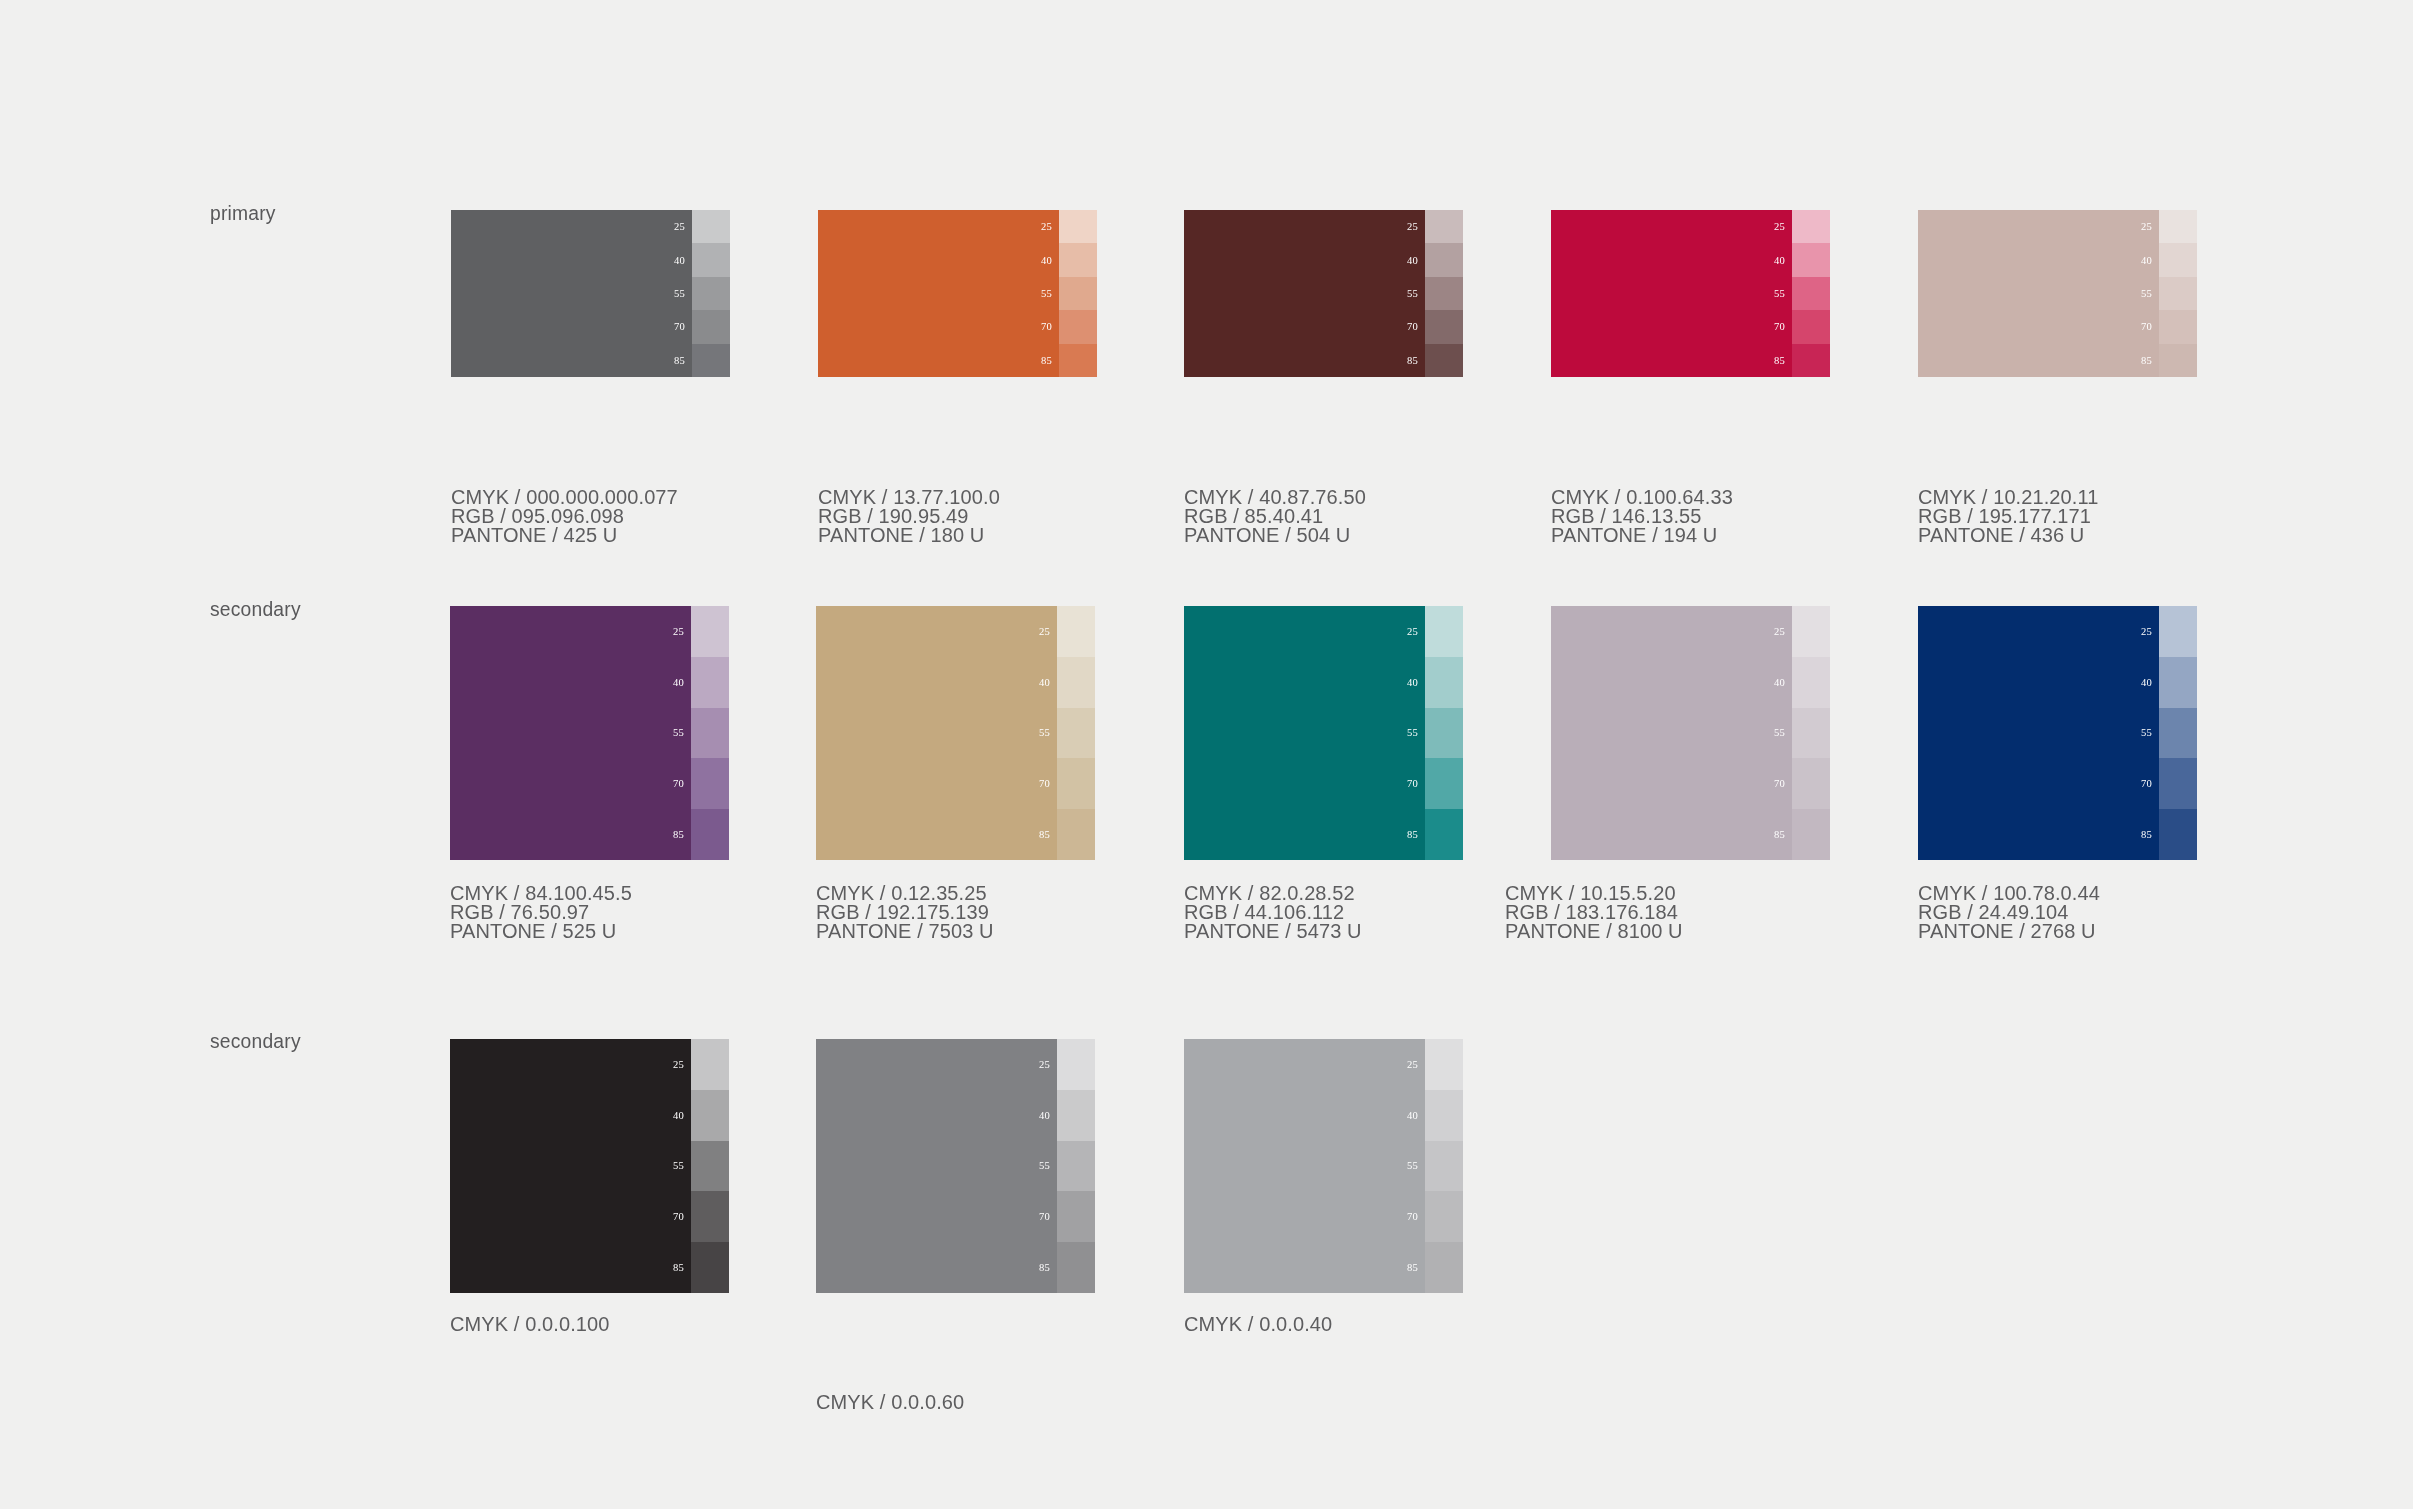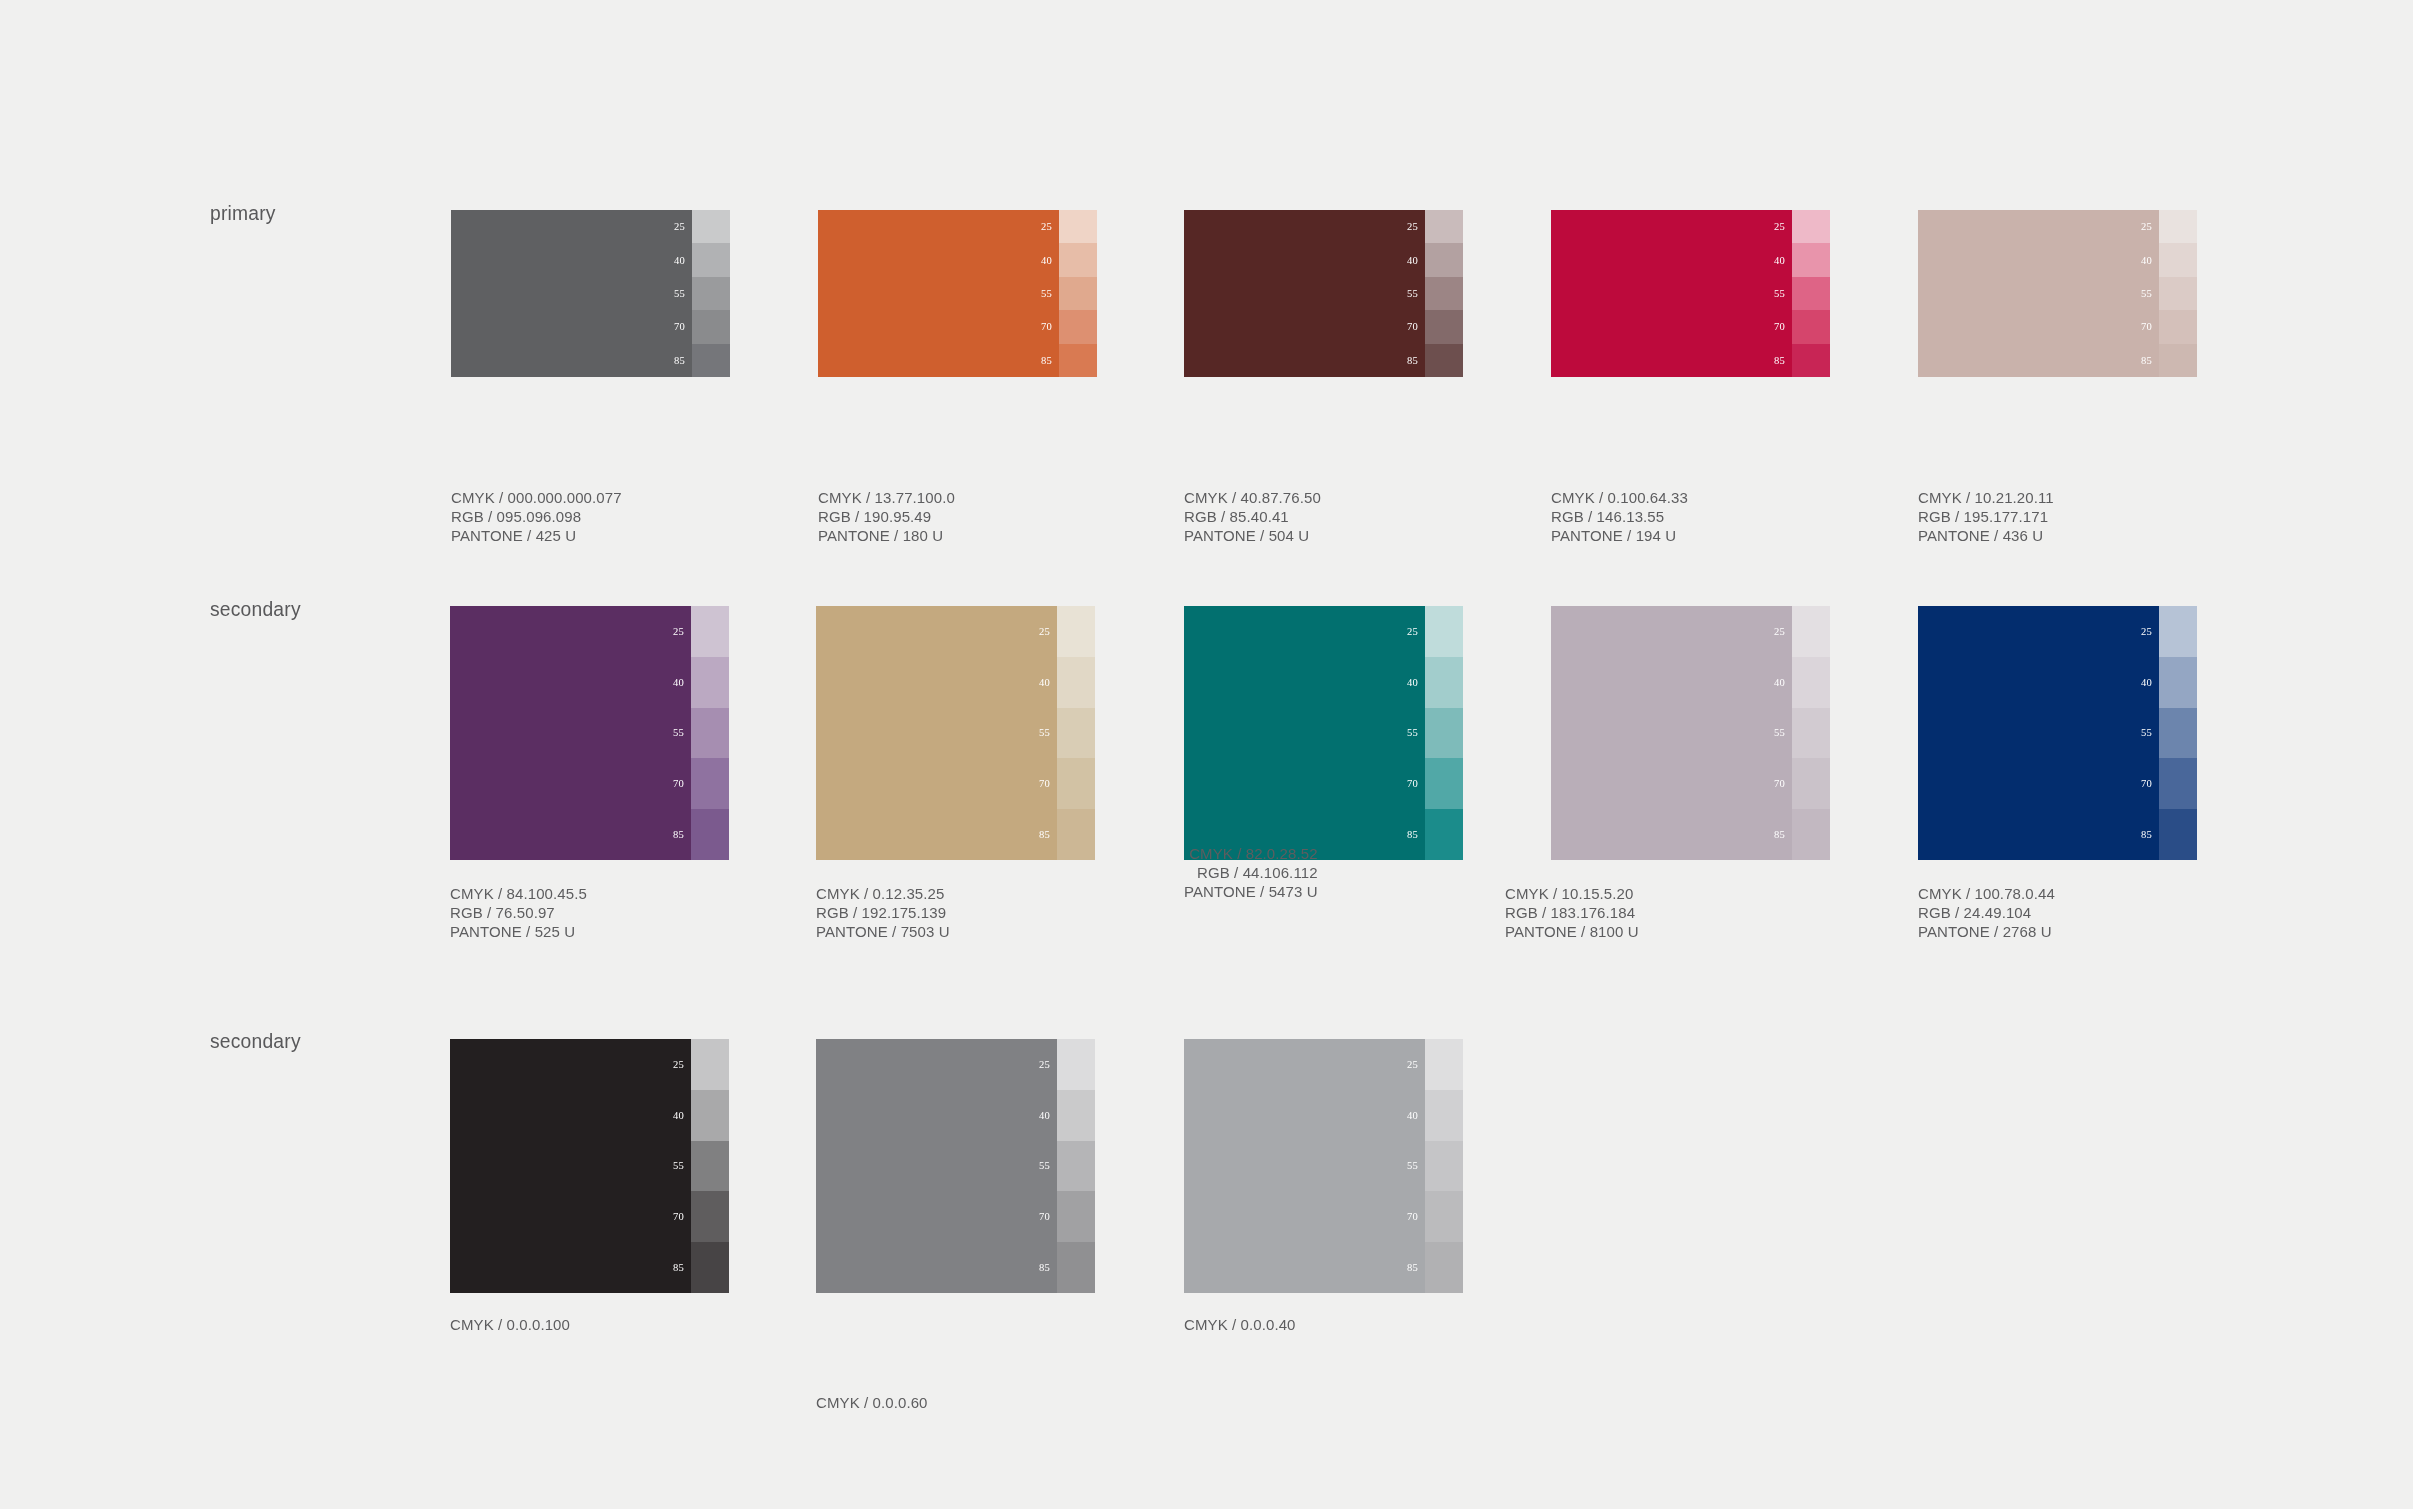--- a/index.html
+++ b/index.html
@@ -65,21 +65,21 @@
     font-size: 10.6px;
     color: #ffffff;
     padding-right: 6.8px;
     box-sizing: border-box;
     letter-spacing: 0.3px;
   }
 
   .specs {
     position: absolute;
     left: 0;
-    font-size: 15px;
+    font-size: 20px;
     line-height: 19px;
     color: #5d5d5f;
     white-space: nowrap;
   }
   .specs div { letter-spacing: 0.1px; }
 </style>
 </head>
 <body>
 
 <div class="palette">
@@ -252,21 +252,21 @@
           <div class="tint" style="background: rgb(27, 140, 139);"></div>
         </div>
         <div class="ticks" style="left: 0px; width: 241px;">
           <div class="tick">25</div>
           <div class="tick">40</div>
           <div class="tick">55</div>
           <div class="tick">70</div>
           <div class="tick">85</div>
         </div>
       </div>
-      <div class="specs" style="left: 1184px; top: 844px; text-align: right;">
+      <div class="specs" style="left: 1184px; top: 884px;">
         <div>CMYK / 82.0.28.52</div>
         <div>RGB / 44.106.112</div>
         <div>PANTONE / 5473 U</div>
       </div>
       <div class="swatch" style="left: 1551px; top: 606px; width: 279px; height: 254px;">
         <div class="chip" style="width: 256px; background: rgb(185, 174, 184);"></div>
         <div class="tints" style="left: 241px; width: 38px;">
           <div class="tint" style="background: rgb(227, 223, 226);"></div>
           <div class="tint" style="background: rgb(219, 213, 218);"></div>
           <div class="tint" style="background: rgb(210, 203, 209);"></div>

